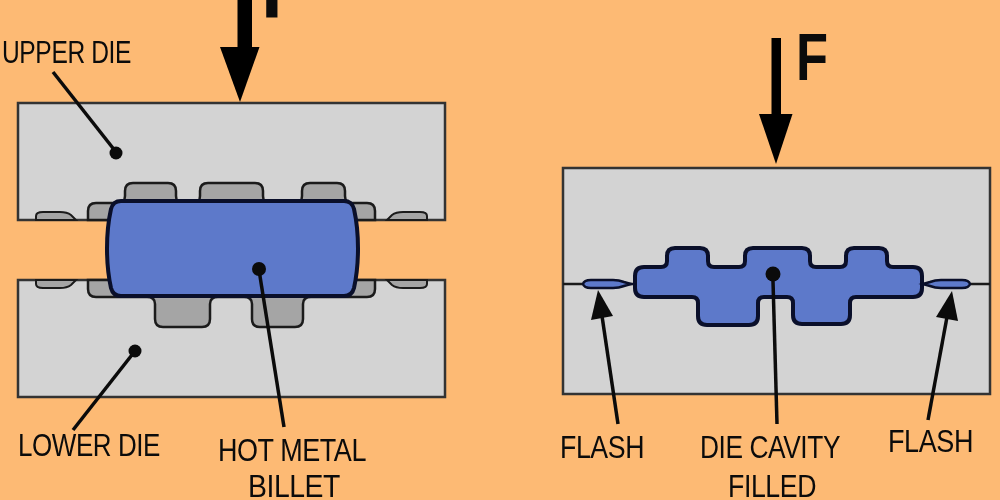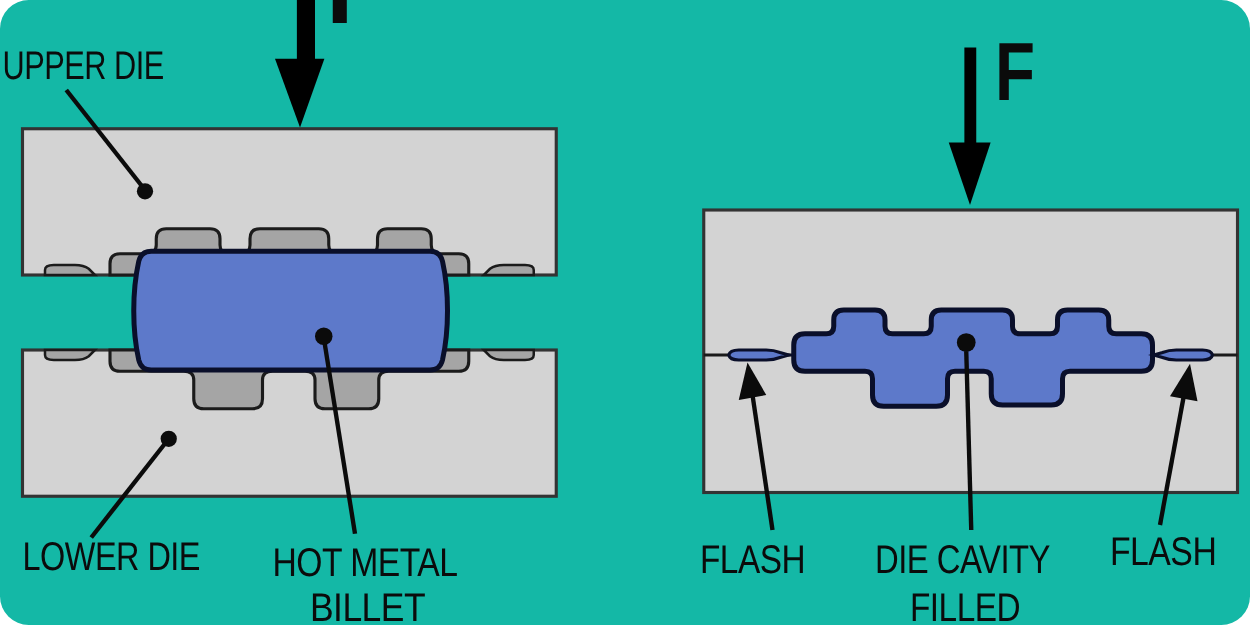--- a/index.html
+++ b/index.html
@@ -1,23 +1,22 @@
 <!DOCTYPE html>
 <html><head>
 <meta charset="utf-8">
 <style>
   html, body { margin: 0; padding: 0; background: #ffffff; }
   .stage {
     position: relative;
     width: 1000px;
     height: 500px;
-    background: #14b8a6;
+    background: #fdba74;
     overflow: hidden;
     font-family: "Liberation Sans", sans-serif;
-    border-radius: 23px;
   }
   svg { display: block; }
   text {
     font-family: "Liberation Sans", sans-serif;
     fill: #0b0b0b;
   }
   .label { font-size: 32px; letter-spacing: -0.5px; }
   .force { font-size: 66px; font-weight: bold; }
   .force-clipped { font-size: 78px; font-weight: bold; }
 </style>

